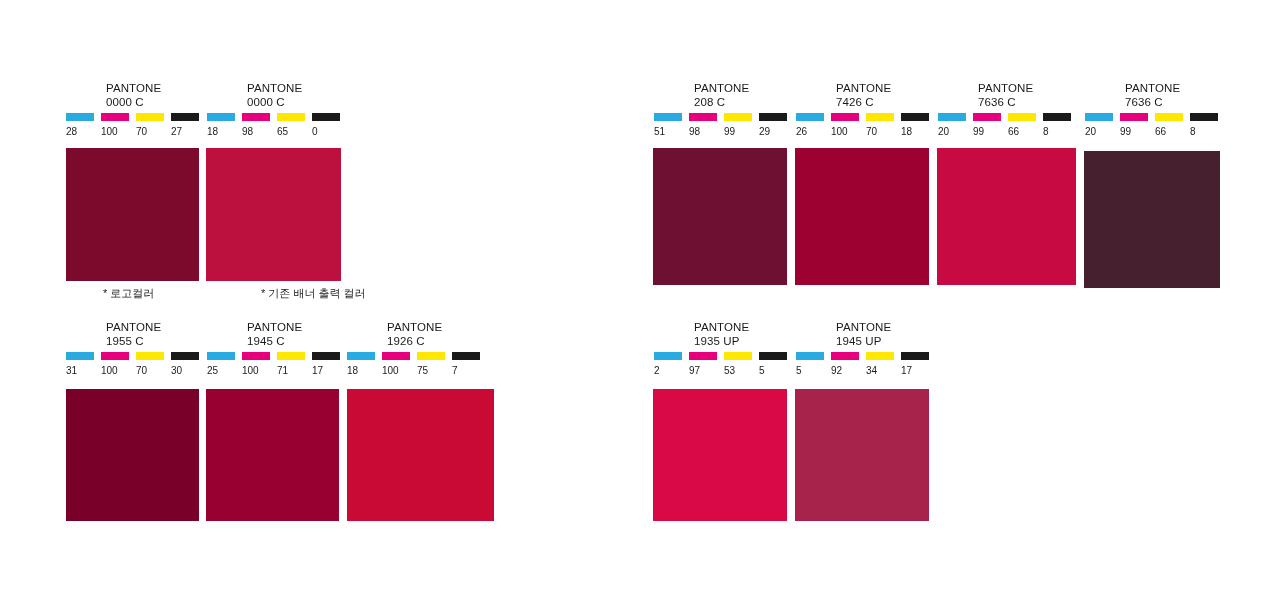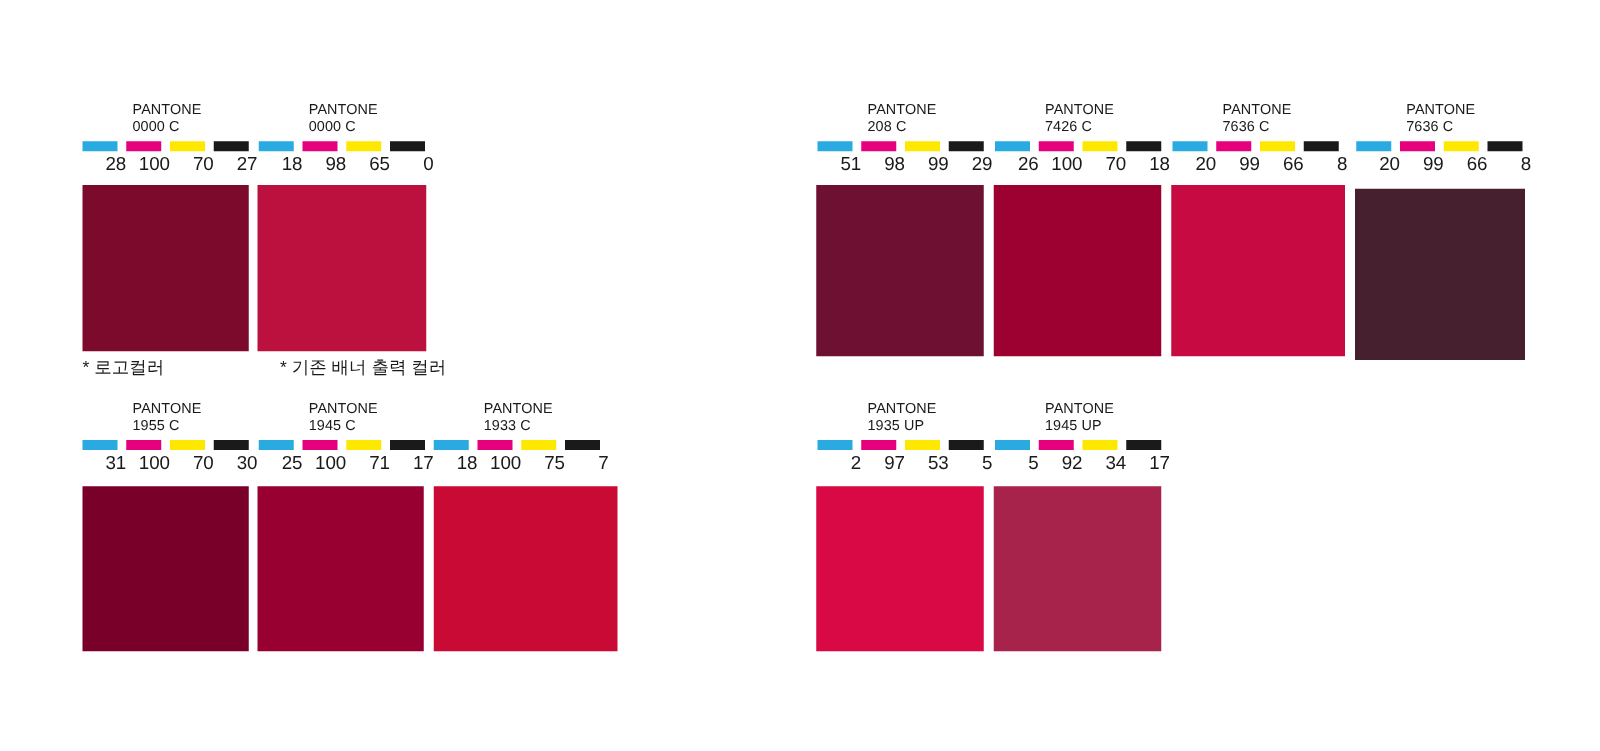--- a/index.html
+++ b/index.html
@@ -52,38 +52,38 @@
   .chip.y { background: #ffe800; }
   .chip.k { background: #1a1a1a; }
 
   .values {
     display: flex;
     margin-top: 4px;
   }
   .val-col {
     width: 35px;
     flex: 0 0 35px;
-    font-size: 15px;
+    font-size: 10px;
     line-height: 13px;
     color: #1a1a1a;
-    text-align: right;
   }
 
   
   .block {
     margin-top: 5px;
   }
 
   
   .note {
     position: absolute;
-    font-size: 14px;
+    font-size: 11px;
     line-height: 14px;
     color: #1a1a1a;
     white-space: nowrap;
+    margin-left: 37px;
   }
 </style>
 </head>
 <body>
 
 <div class="canvas">
 
 <div class="card" style="left: 66px; top: 82px;">
       <div class="pantone-label">
         <span class="brand">PANTONE</span>
@@ -188,21 +188,21 @@
         <div class="val-col">25</div>
         <div class="val-col">100</div>
         <div class="val-col">71</div>
         <div class="val-col">17</div>
       </div>
     </div>
     <div class="block" style="position: absolute; left: 206px; top: 384px; width: 133px; height: 132px; background: rgb(153, 0, 50);"></div>
     <div class="card" style="left: 347px; top: 321px;">
       <div class="pantone-label">
         <span class="brand">PANTONE</span>
-        <span class="code">1933 C</span>
+        <span class="code">1926 C</span>
       </div>
       <div class="chips">
         <div class="chip-col">
           <div class="chip c"></div>
         </div>
         <div class="chip-col">
           <div class="chip m"></div>
         </div>
         <div class="chip-col">
           <div class="chip y"></div>

